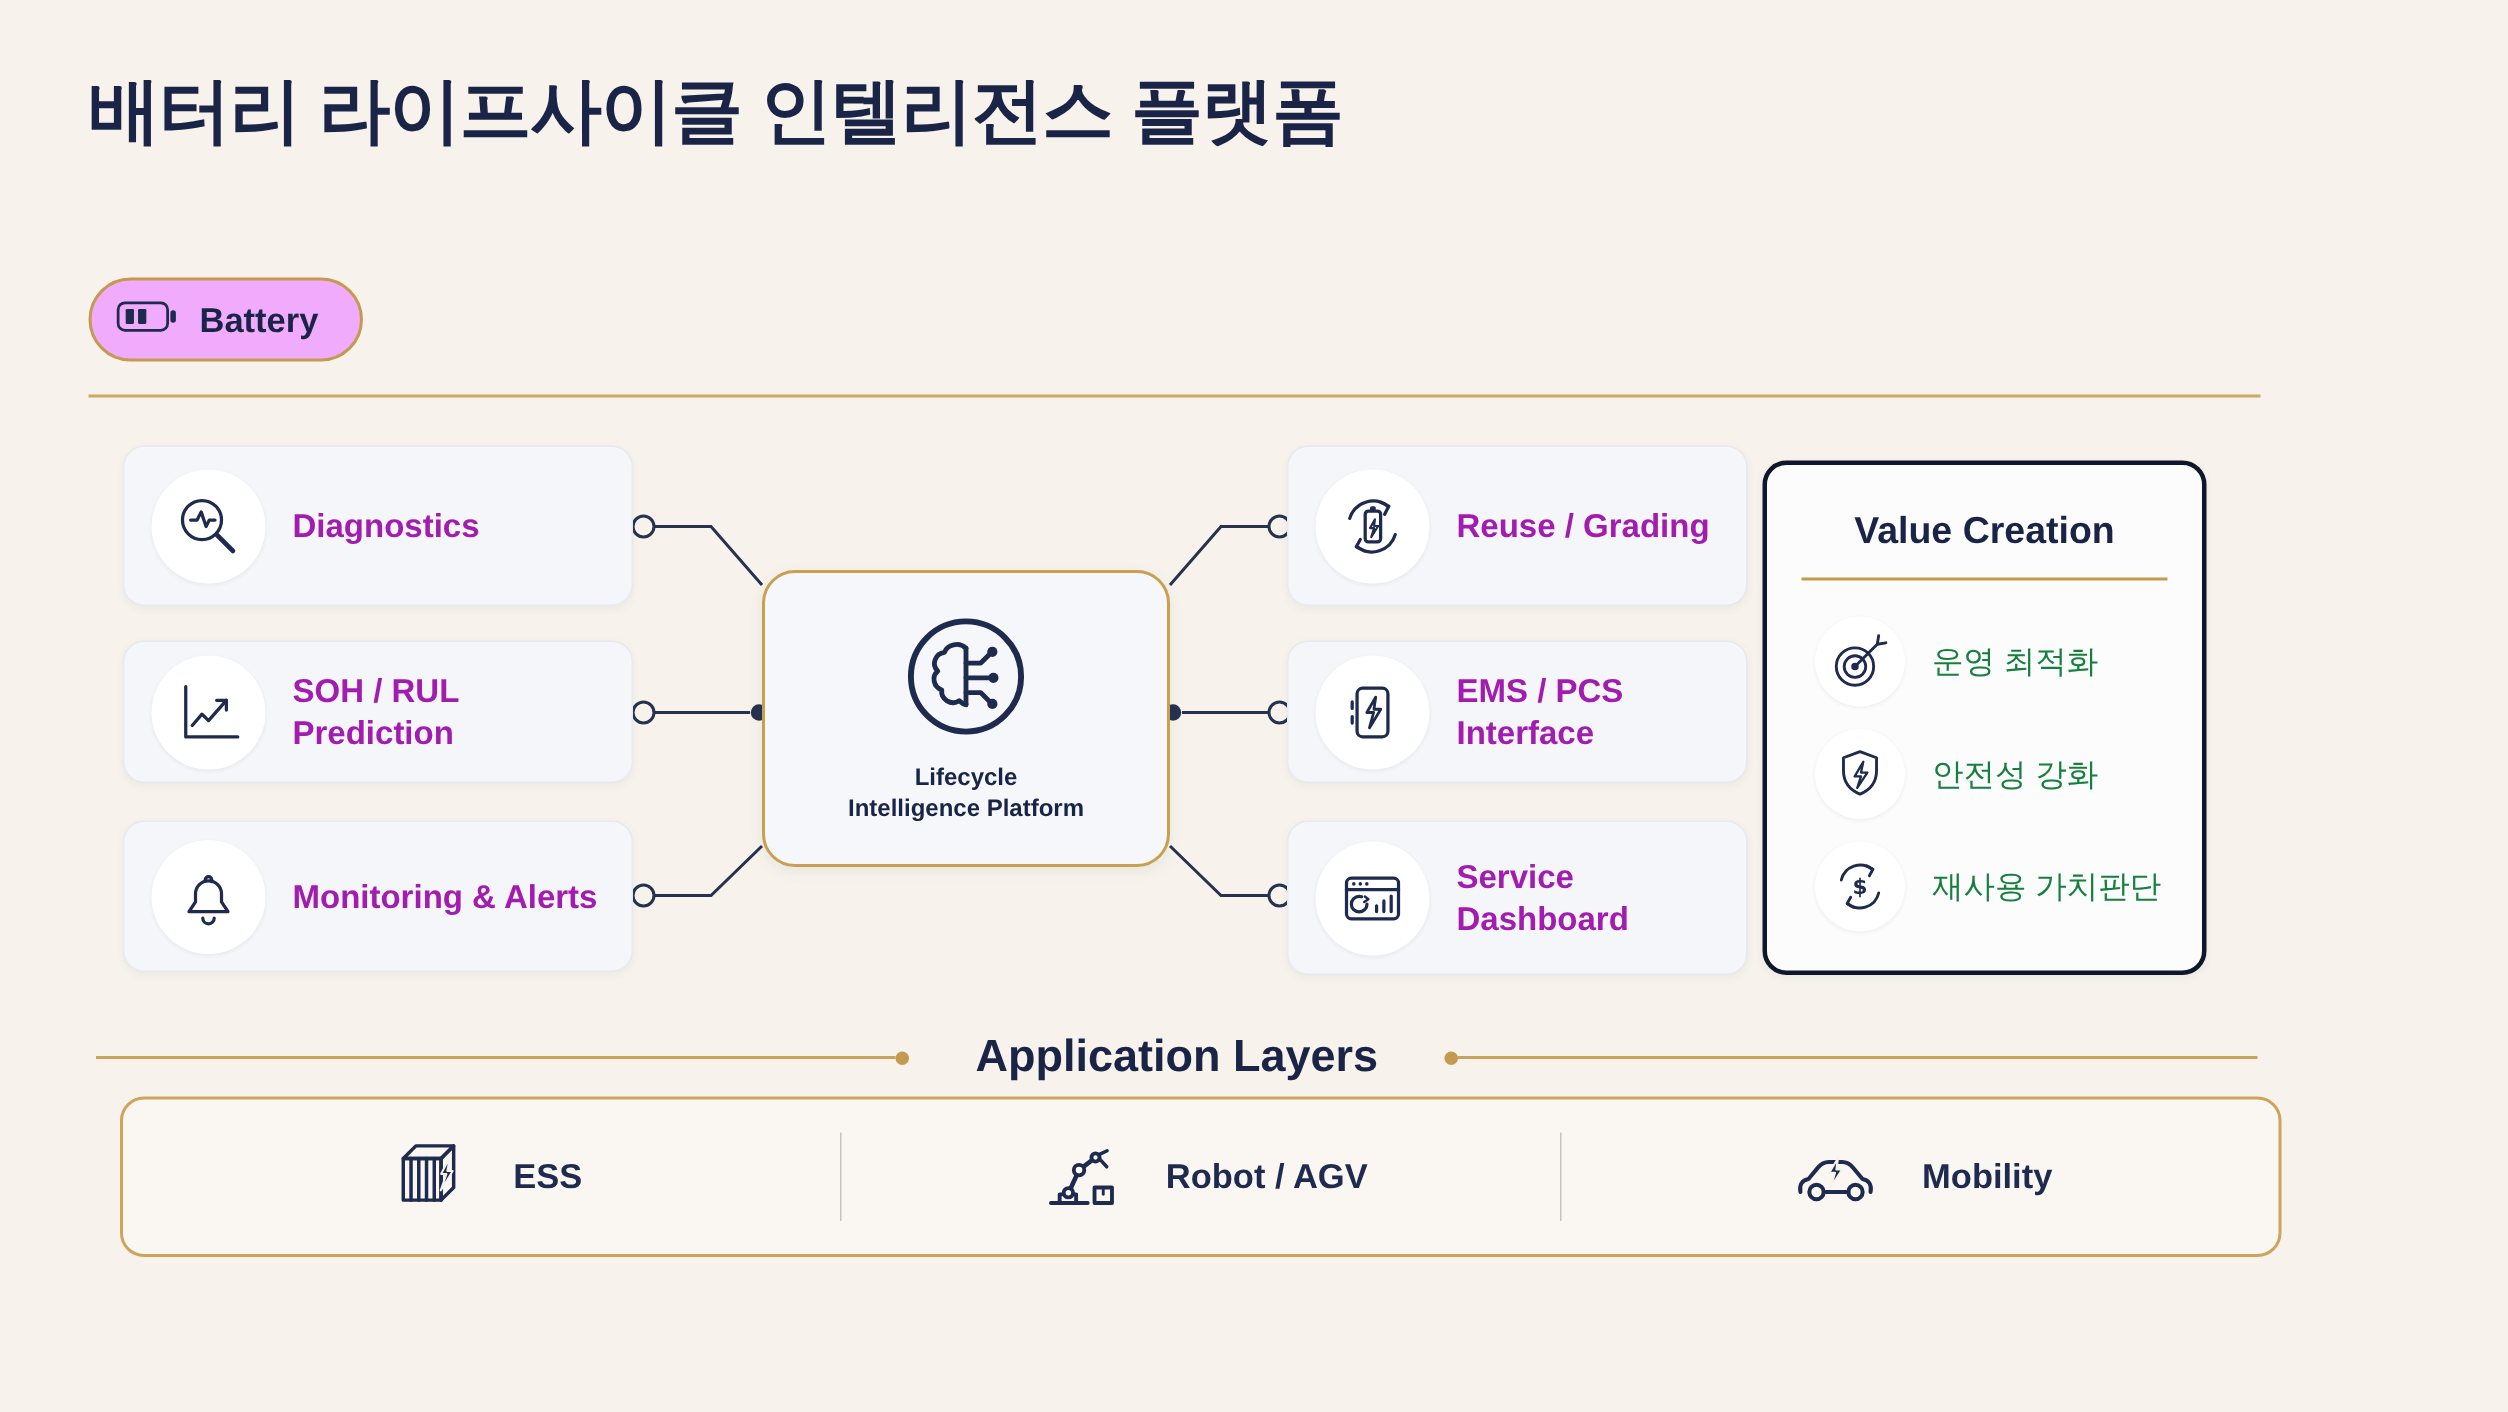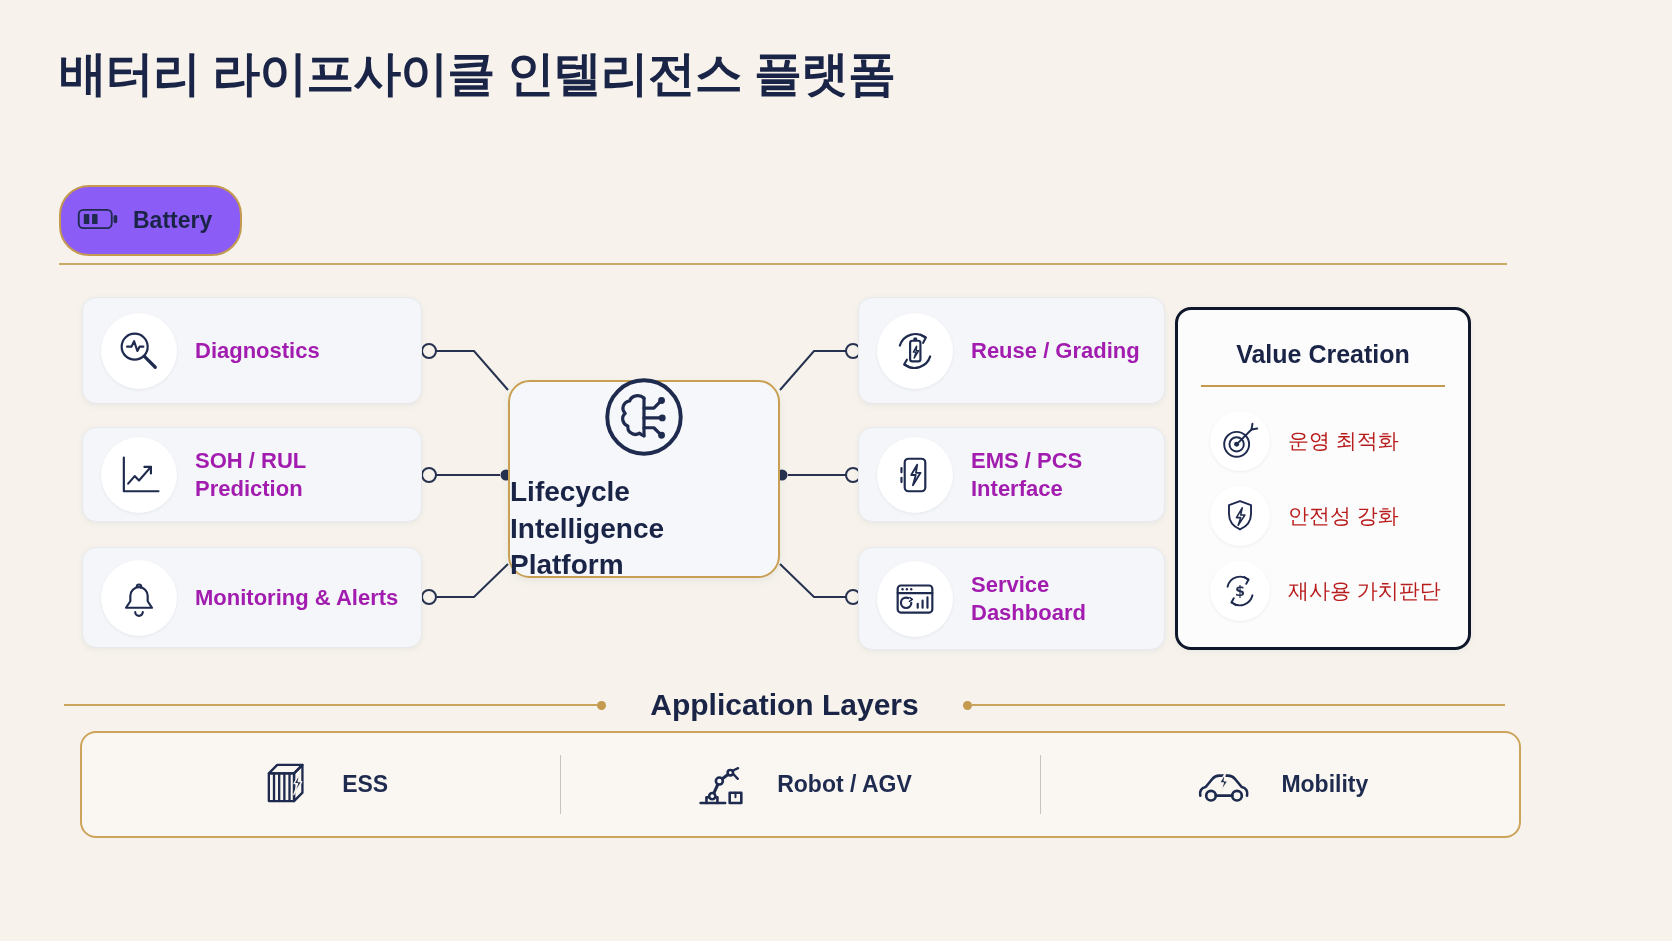--- a/index.html
+++ b/index.html
@@ -3,22 +3,22 @@
 <meta charset="utf-8">
 <style>
   * { margin:0; padding:0; box-sizing:border-box; }
   html,body { background:#efeae1; }
   body { font-family:"Liberation Sans","DejaVu Sans",sans-serif; }
   #stage { position:relative; width:1672px; height:941px; background:#f7f3ec; overflow:hidden; }
 
   .title { position:absolute; left:59px; top:42px; font-size:48px; font-weight:bold; color:#1a2446; letter-spacing:-1px; }
   .subtitle { position:absolute; left:60px; top:124px; font-size:29px; color:#8b8880; }
 
-  .badge { position:absolute; left:59px; top:185px; height:71px; display:flex; align-items:center; gap:13px;
-           padding:0 28px 0 15px; border:2px solid #c49a4f; border-radius:30px; background:#8b5cf6; }
+  .badge { position:absolute; left:59px; top:185px; height:56px; display:flex; align-items:center; gap:13px;
+           padding:0 28px 0 15px; border:2px solid #c49a4f; border-radius:30px; background:#f0abfc; }
   .badge-label { font-size:23px; font-weight:600; color:#1a2446; }
 
   .divider { position:absolute; left:59px; top:263px; width:1448px; height:2px; background:#c49a4f; opacity:.85; }
 
   .connectors { position:absolute; left:0; top:0; pointer-events:none; }
   .connectors path { stroke:#26324f; stroke-width:2; fill:none; }
   .connectors .node { fill:#f7f3ec; stroke:#26324f; stroke-width:2; }
   .connectors .dot  { fill:#26324f; stroke:none; }
 
   .card { position:absolute; background:#f4f6f9; border:1px solid #e8e9ee; border-radius:14px;
@@ -26,33 +26,33 @@
   .left-card  { left:82px;  width:340px; }
   .right-card { left:858px; width:307px; }
   .icon-circle { width:76px; height:76px; border-radius:50%; background:#ffffff; flex:0 0 auto;
                  display:flex; align-items:center; justify-content:center; box-shadow:0 1px 3px rgba(30,42,78,.07); }
   .card-label { font-size:22px; font-weight:600; color:#a21caf; line-height:1.25; }
   .card-label span { display:block; }
 
   .center-box { position:absolute; left:508px; top:380px; width:272px; height:198px; background:#f6f7fa;
                 border:2px solid #c9a052; border-radius:22px; box-shadow:0 3px 10px rgba(30,42,78,.07);
                 display:flex; flex-direction:column; align-items:center; justify-content:center; gap:10px; }
-  .center-label { font-size:28px; font-weight:bold; color:#1a2446; line-height:1.3; }
+  .center-label { font-size:16px; font-weight:bold; color:#1a2446; text-align:center; line-height:1.3; }
   .center-label span { display:block; }
 
   .value-panel { position:absolute; left:1175px; top:307px; width:296px; height:343px; background:#fcfcfd;
                  border:3px solid #0f172a; border-radius:16px; box-shadow:0 2px 6px rgba(30,42,78,.06);
                  padding-top:30px; }
   .value-title { font-size:25px; font-weight:bold; color:#1a2446; text-align:center; }
   .value-underline { width:244px; height:2px; background:#c49a4f; margin:16px auto 0; }
   .value-items { margin:24px 0 0 32px; display:flex; flex-direction:column; gap:15px; }
   .value-item { display:flex; align-items:center; gap:18px; }
   .value-icon { width:60px; height:60px; border-radius:50%; background:#ffffff; flex:0 0 auto;
                 display:flex; align-items:center; justify-content:center; box-shadow:0 1px 3px rgba(30,42,78,.07); }
-  .value-label { font-size:21px; font-weight:500; color:#b91c1c; }
+  .value-label { font-size:21px; font-weight:500; color:#15803d; }
 
   .app-header { position:absolute; left:64px; top:690px; width:1441px; height:30px; display:flex; align-items:center; }
   .app-line { flex:1; height:2px; background:#c9a45c; }
   .app-dot { width:9px; height:9px; border-radius:50%; background:#c49a4f; flex:0 0 auto; }
   .app-title { font-size:30px; font-weight:bold; color:#1a2446; margin:0 44px; white-space:nowrap; }
 
   .app-box { position:absolute; left:80px; top:731px; width:1441px; height:107px; border:2px solid #cda45c;
              border-radius:16px; background:rgba(255,255,255,.38); display:flex; align-items:stretch; }
   .app-section { flex:1; display:flex; align-items:center; justify-content:center; gap:26px; }
   .app-divider { width:1px; background:#c6c4bf; margin:22px 0; }

